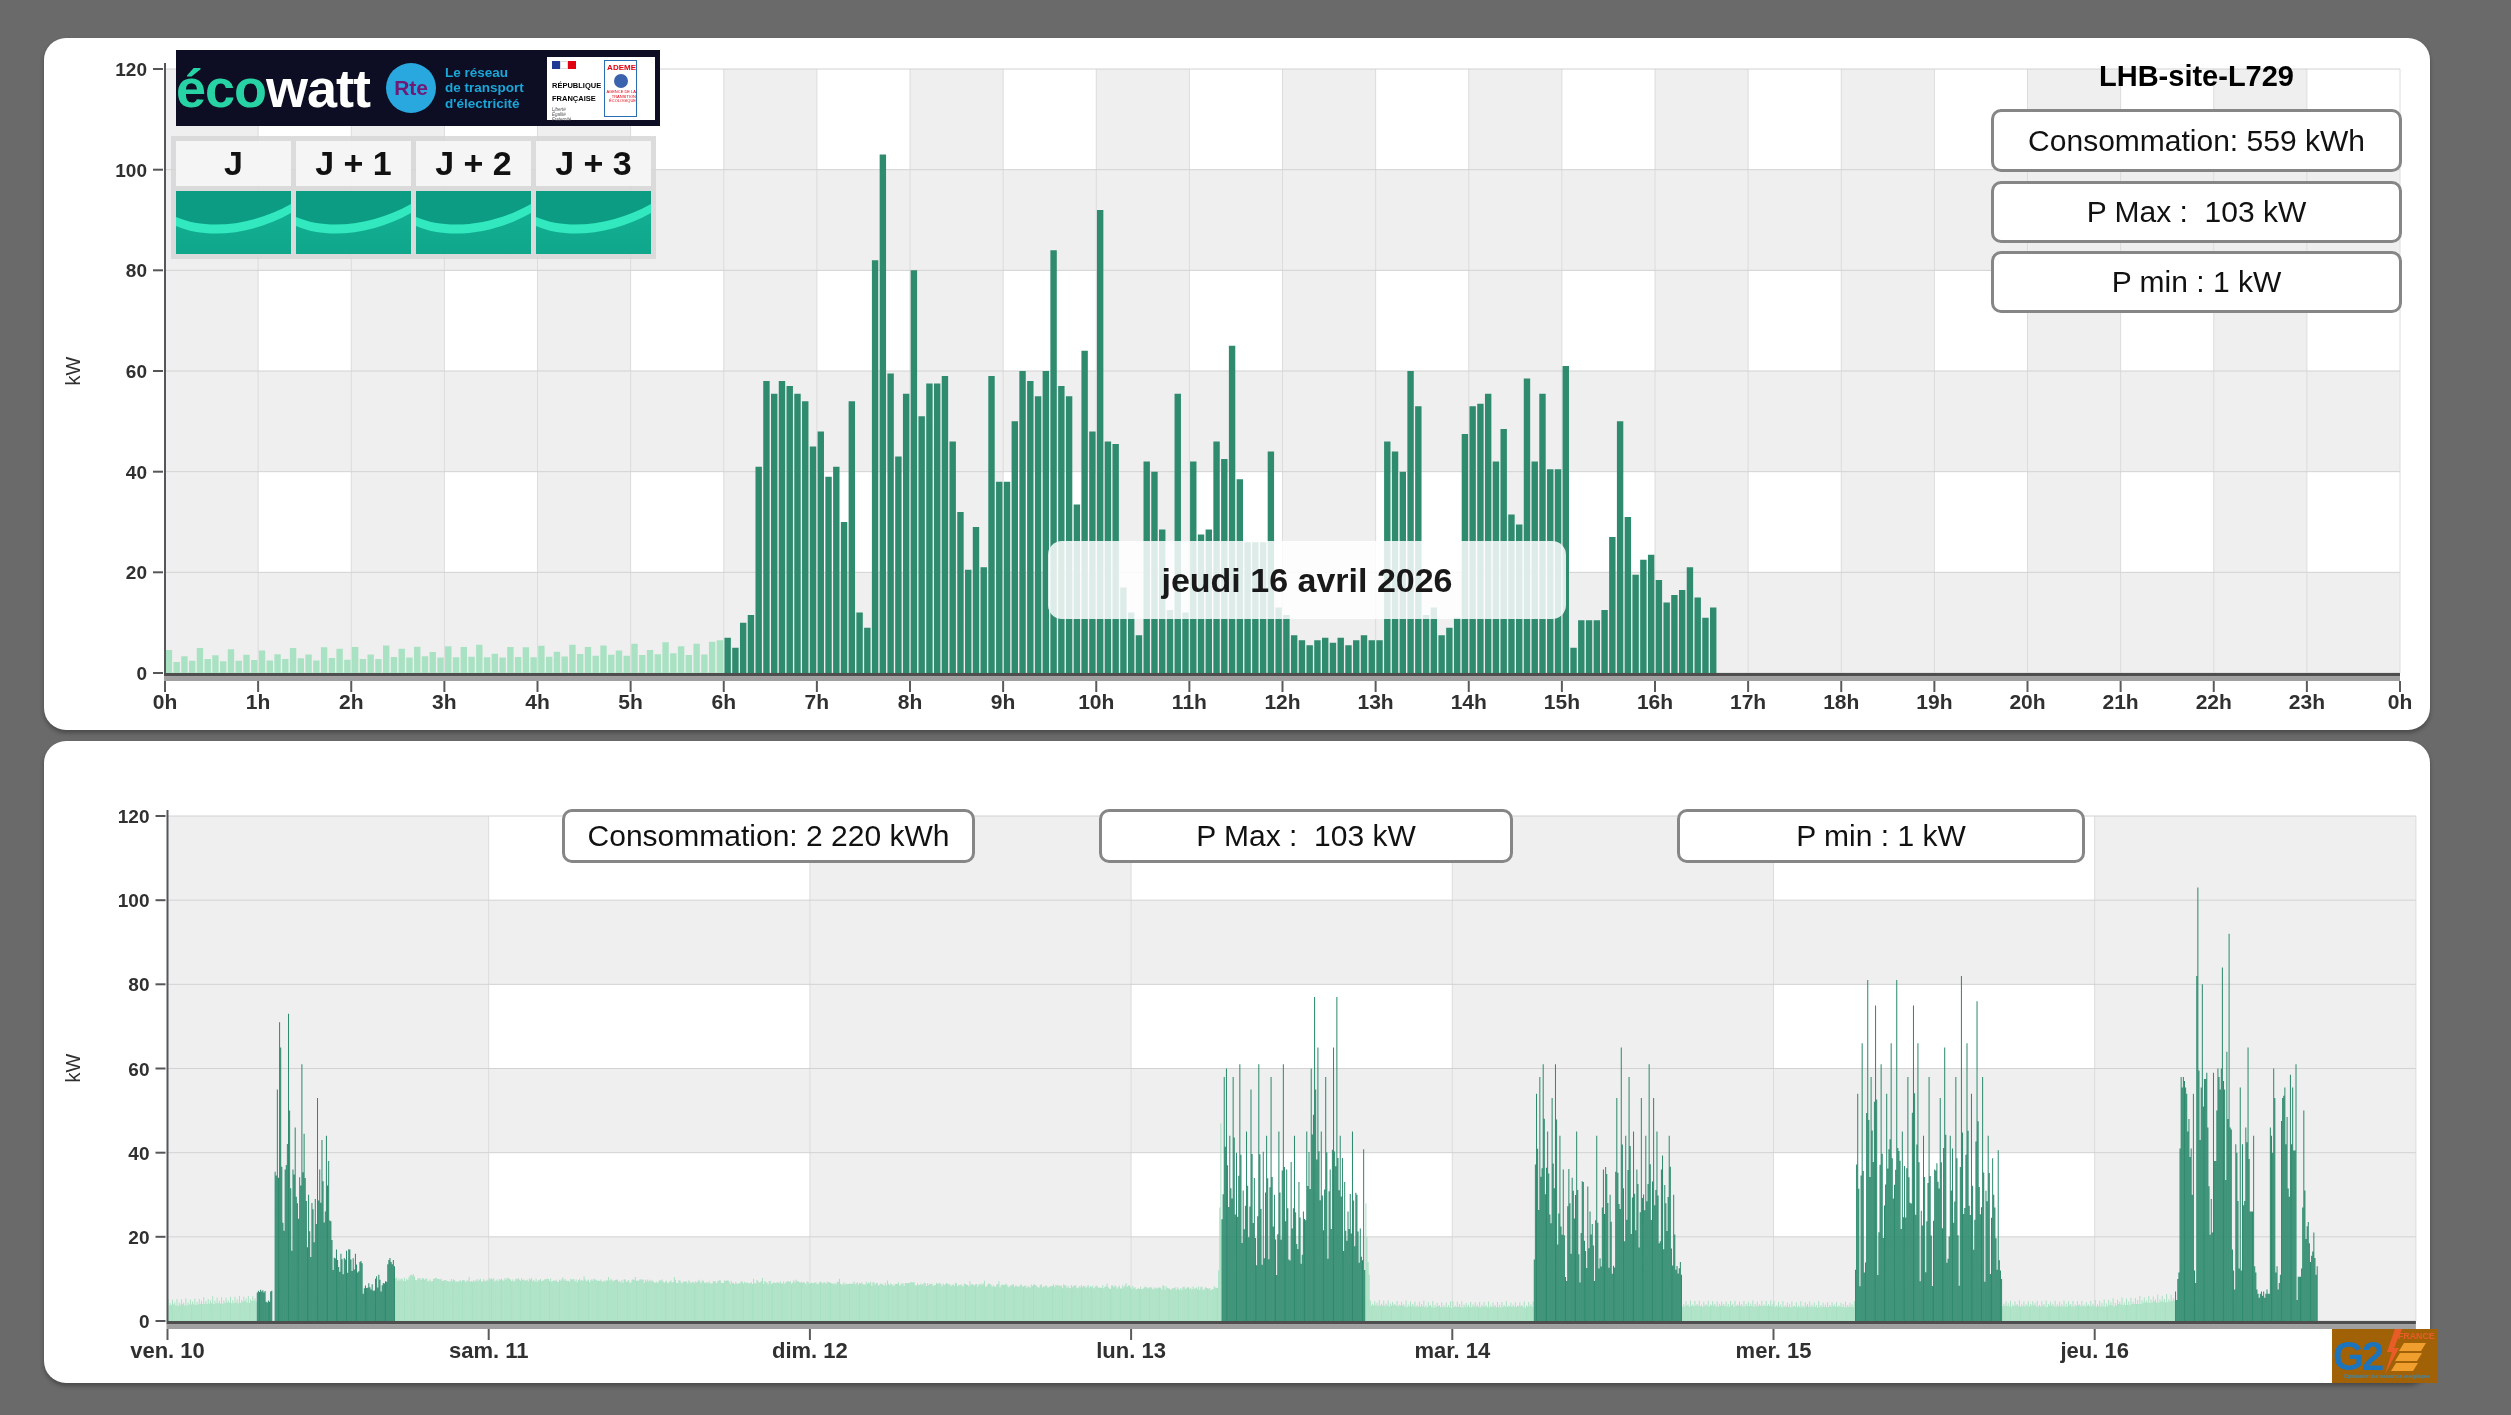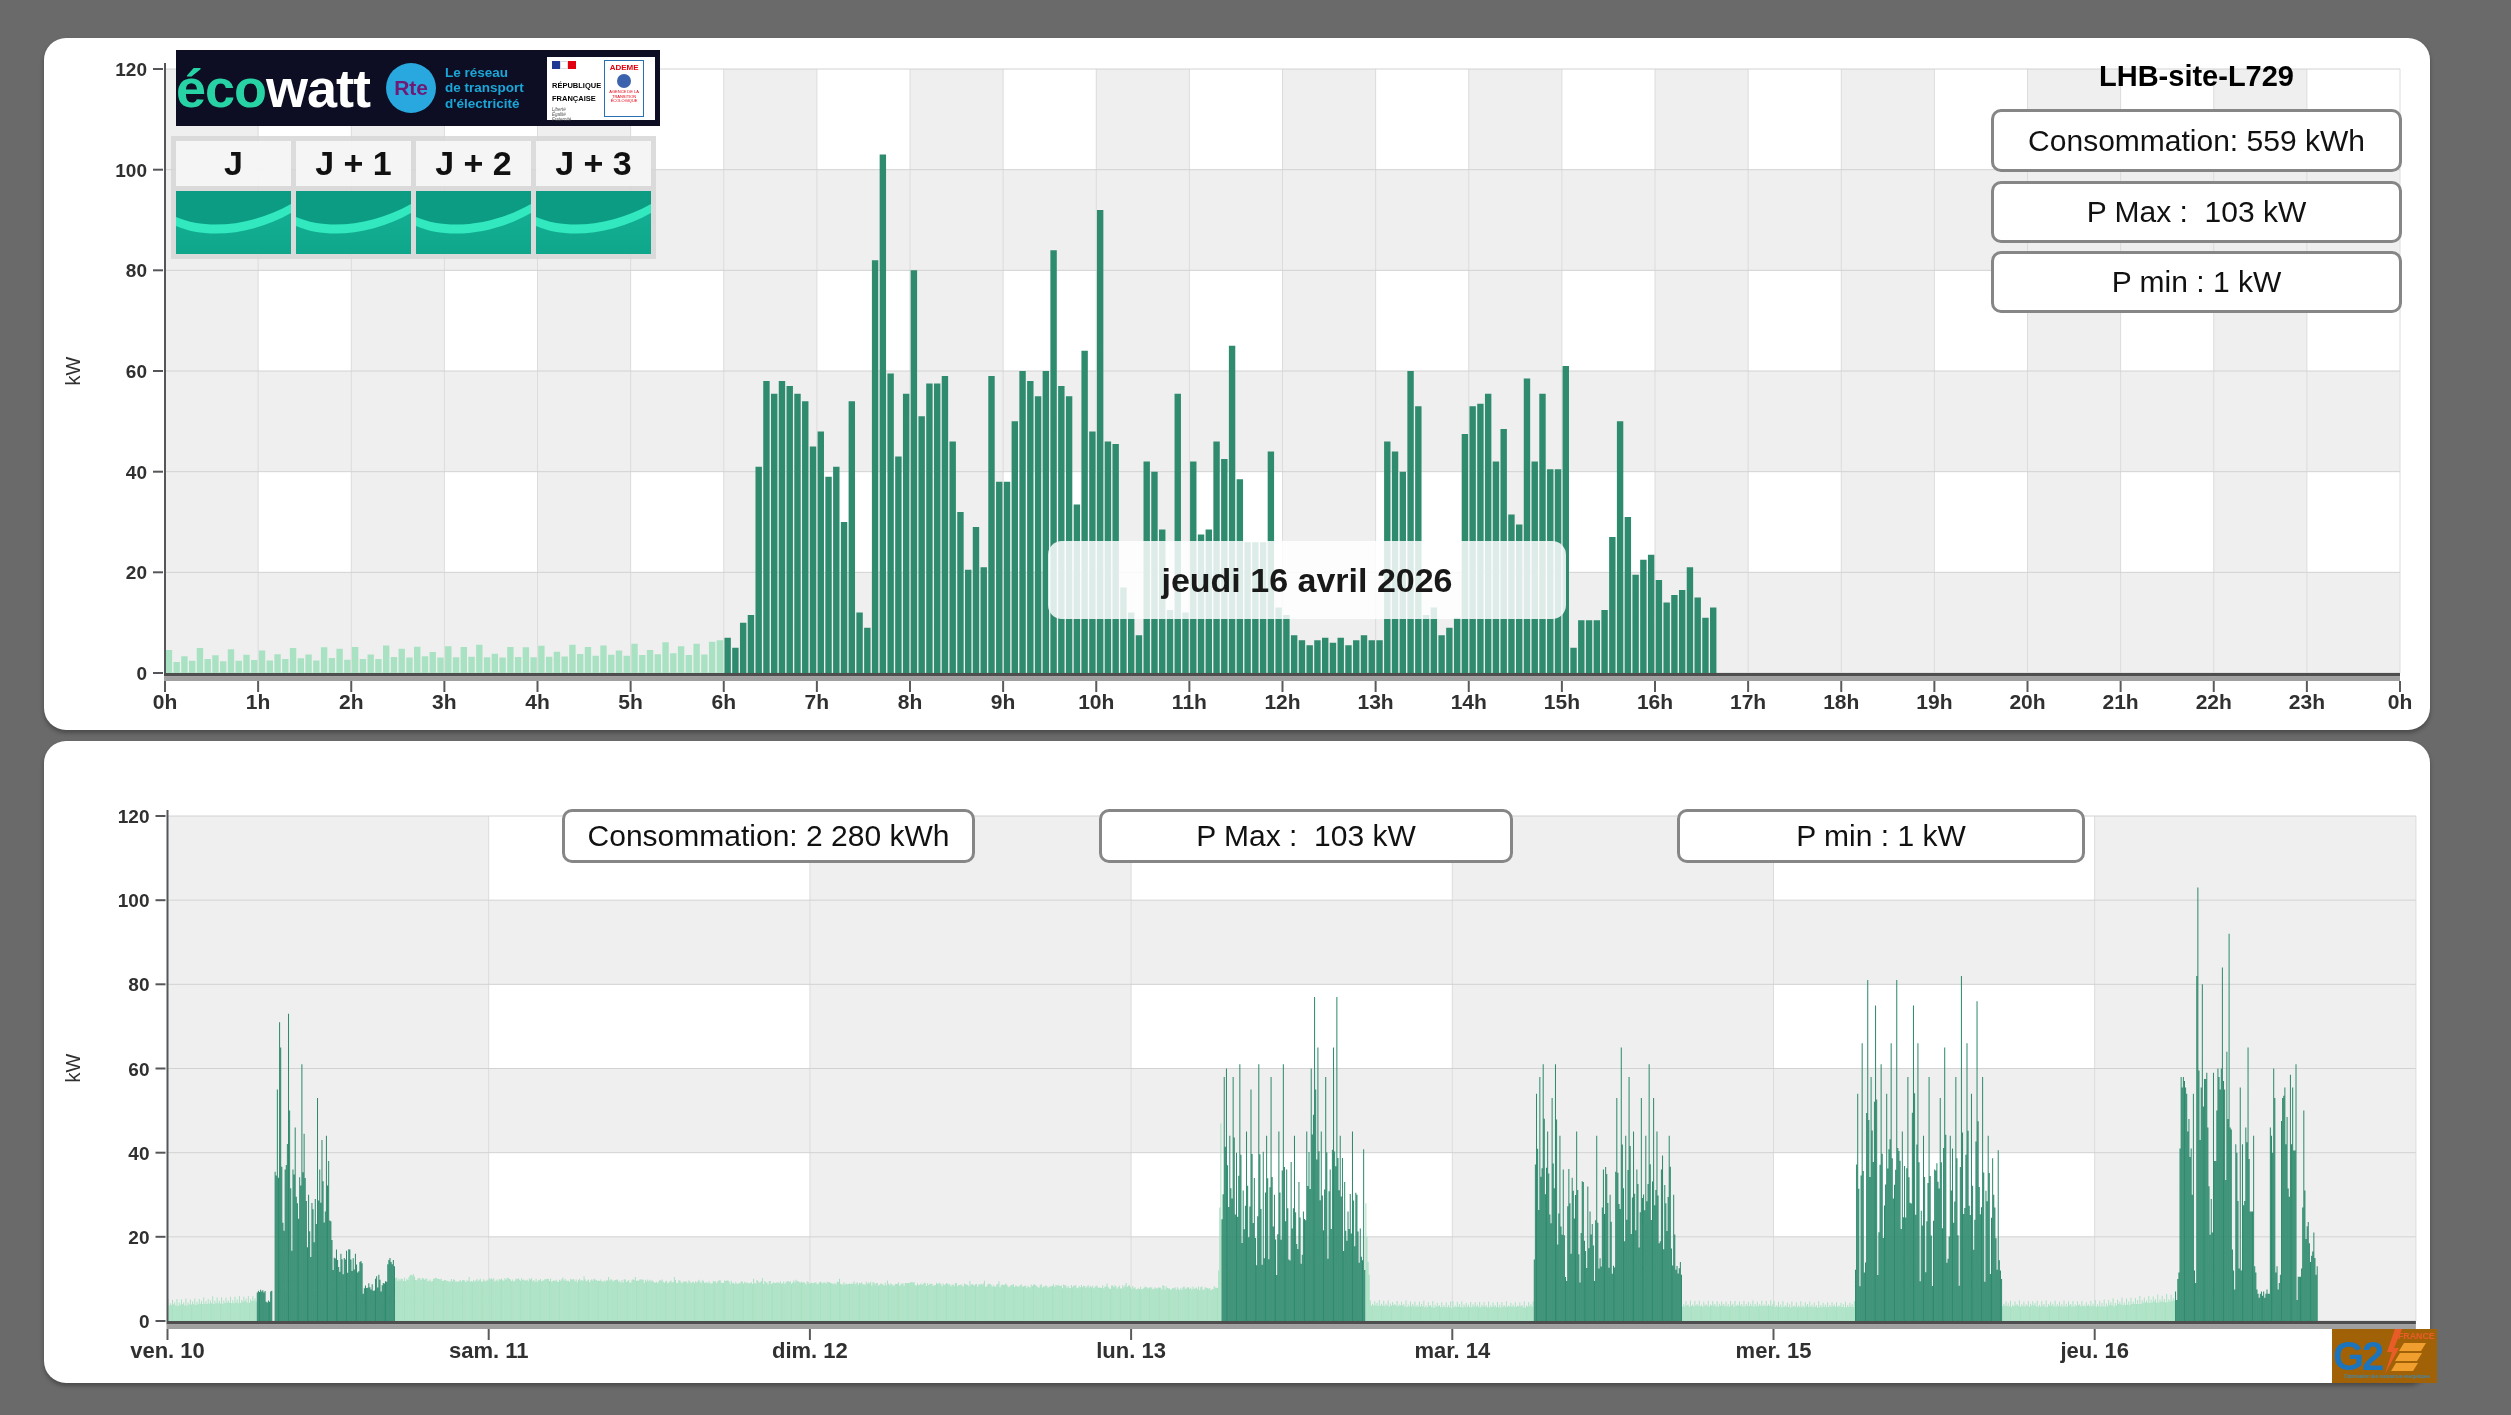--- a/index.html
+++ b/index.html
@@ -224,21 +224,21 @@
   <div style="position:absolute;right:5px;top:7px;width:108px;height:63px;background:#fff;display:flex">
     <div style="margin:4px 2px 0 5px">
       <div style="display:flex;height:8px;width:24px">
           <div style="width:8px;background:#1f3a93"></div>
           <div style="width:8px;background:#fff;border:0.5px solid #ddd"></div>
           <div style="width:8px;background:#e1000f"></div>
         </div>
       <div style="font-size:7.5px;font-weight:bold;color:#000;line-height:13px;margin-top:10px;font-family:'Liberation Sans'">RÉPUBLIQUE<br>FRANÇAISE</div>
       <div style="font-size:4.5px;color:#555;line-height:5px;margin-top:2px;font-style:italic">Liberté<br>Égalité<br>Fraternité</div>
     </div>
-    <div style="border:1px solid #2b6fb3;margin:3px 11px 3px 1px;width:46px;text-align:center">
+    <div style="border:1px solid #2b6fb3;margin:3px 18px 3px 1px;width:46px;text-align:right">
       <div style="color:#e1000f;font-weight:bold;font-size:8px;margin-top:2px;font-family:'Liberation Sans'">ADEME</div>
       <div style="width:14px;height:14px;border-radius:50%;background:#3a62ad;margin:2px auto"></div>
       <div style="color:#e1000f;font-size:4px;line-height:4.5px">AGENCE DE LA<br>TRANSITION<br>ÉCOLOGIQUE</div>
     </div>
   </div>
 </div>
 
 <div style="position:absolute;left:171px;top:136px;width:485px;height:123px;background:rgba(214,214,214,0.85);padding:5px;display:grid;grid-template-columns:repeat(4,1fr);grid-template-rows:45px 63px;gap:5px">
   <div style="background:rgba(255,255,255,0.72);display:flex;align-items:center;justify-content:center;font-weight:bold;font-size:34px;color:#111;font-family:'Liberation Sans'">J</div>
   <div style="background:rgba(255,255,255,0.72);display:flex;align-items:center;justify-content:center;font-weight:bold;font-size:34px;color:#111;font-family:'Liberation Sans'">J&nbsp;+&nbsp;1</div>
@@ -298,21 +298,21 @@
     </div>
 </div>
 
 <div style="position:absolute;left:1991px;top:60px;width:411px;text-align:center;font-weight:bold;font-size:29px;color:#000;font-family:'Liberation Sans'">LHB-site-L729</div>
 <div style="position:absolute;background:#fff;border:3.5px solid #868686;border-radius:10px;font-family:'Liberation Sans';color:#111;display:flex;align-items:center;justify-content:center;left:1991px;top:109px;width:411px;height:63px;font-size:30px">Consommation: 559 kWh</div>
 <div style="position:absolute;background:#fff;border:3.5px solid #868686;border-radius:10px;font-family:'Liberation Sans';color:#111;display:flex;align-items:center;justify-content:center;left:1991px;top:181px;width:411px;height:62px;font-size:30px">P Max :&nbsp; 103 kW</div>
 <div style="position:absolute;background:#fff;border:3.5px solid #868686;border-radius:10px;font-family:'Liberation Sans';color:#111;display:flex;align-items:center;justify-content:center;left:1991px;top:251px;width:411px;height:62px;font-size:30px">P min : 1 kW</div>
 
 <div style="position:absolute;left:1048px;top:541px;width:518px;height:78px;background:rgba(255,255,255,0.84);border-radius:14px;display:flex;align-items:center;justify-content:center;font-weight:bold;font-size:34px;color:#191919;font-family:'Liberation Sans'">jeudi 16 avril 2026</div>
 
-<div style="position:absolute;background:#fff;border:3.5px solid #868686;border-radius:10px;font-family:'Liberation Sans';color:#111;display:flex;align-items:center;justify-content:center;left:562px;top:809px;width:413px;height:54px;font-size:30px">Consommation: 2 280 kWh</div>
+<div style="position:absolute;background:#fff;border:3.5px solid #868686;border-radius:10px;font-family:'Liberation Sans';color:#111;display:flex;align-items:center;justify-content:center;left:562px;top:809px;width:413px;height:54px;font-size:30px">Consommation: 2 220 kWh</div>
 <div style="position:absolute;background:#fff;border:3.5px solid #868686;border-radius:10px;font-family:'Liberation Sans';color:#111;display:flex;align-items:center;justify-content:center;left:1099px;top:809px;width:414px;height:54px;font-size:30px">P Max :&nbsp; 103 kW</div>
 <div style="position:absolute;background:#fff;border:3.5px solid #868686;border-radius:10px;font-family:'Liberation Sans';color:#111;display:flex;align-items:center;justify-content:center;left:1677px;top:809px;width:408px;height:54px;font-size:30px">P min : 1 kW</div>
 
 <div style="position:absolute;left:2332px;top:1329px;width:105px;height:54px;background:#a16207">
 <svg width="105" height="54" viewBox="0 0 105 54">
 <text x="1" y="41" font-family="Liberation Sans" font-size="40" font-weight="bold" fill="#1b74bc" letter-spacing="-2">G2</text>
 <path d="M63,0 L55,23 L60,23 L53,45 L67,19 L62,19 L70,0 Z" fill="#e85c28"></path>
 <text x="66" y="10" font-family="Liberation Sans" font-size="8.8" font-weight="bold" fill="#e85c28">FRANCE</text>
 <path d="M72,14 h22 l-5,8 h-22 Z" fill="#f09f2e"></path>
 <path d="M68,24 h22 l-5,8 h-22 Z" fill="#f09f2e"></path>

